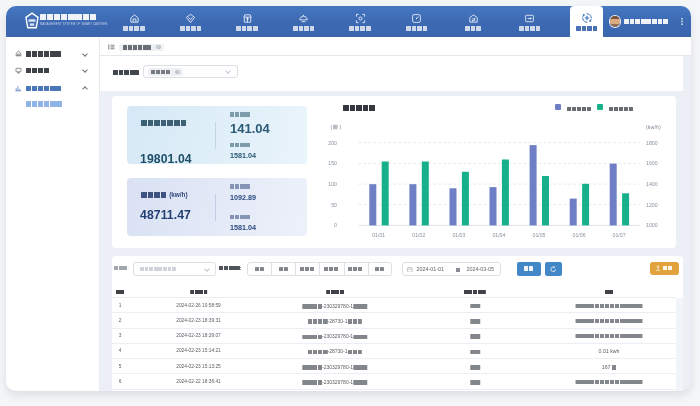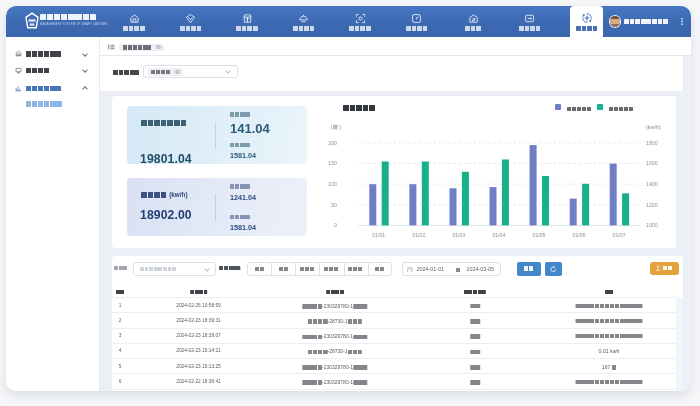--- a/index.html
+++ b/index.html
@@ -151,24 +151,24 @@
     <div class="a" style="left:14px;top:13.5px;color:#31566c"><span class="z c65 b" style="width:46.2px"></span></div>
     <div class="a num" style="left:13px;top:47px;color:#1e4e68">19801.04</div>
     <div class="a" style="left:88px;top:16px;width:1px;height:27px;background:#b3c9d6;opacity:.65"></div>
     <div class="a" style="left:103px;top:5px;color:#5d7f92"><span class="z c5" style="width:20.4px"></span></div>
     <div class="a" style="left:103px;top:15.5px;color:#2a5a74;font-size:13px;font-weight:bold">141.04</div>
     <div class="a" style="left:103px;top:35.5px;color:#5d7f92"><span class="z c5" style="width:20.4px"></span></div>
     <div class="a" style="left:103px;top:46px;color:#2a5a74;font-size:7.2px;font-weight:bold">1581.04</div>
   </div>
   <div class="a stat statB">
     <div class="a" style="left:14px;top:13.5px;color:#32477a"><span class="z c65 b" style="width:26.4px"></span><span style="font-size:6.4px;font-weight:bold;vertical-align:middle">&nbsp;(kw/h)</span></div>
-    <div class="a num" style="left:13px;top:31px;color:#223f72">18902.00</div>
+    <div class="a num" style="left:13px;top:31px;color:#223f72">48711.47</div>
     <div class="a" style="left:88px;top:16px;width:1px;height:27px;background:#b7c1da;opacity:.7"></div>
     <div class="a" style="left:103px;top:5px;color:#66779f"><span class="z c5" style="width:20.4px"></span></div>
-    <div class="a" style="left:103px;top:15.5px;color:#2b4a7e;font-size:7.2px;font-weight:bold">1241.04</div>
+    <div class="a" style="left:103px;top:15.5px;color:#2b4a7e;font-size:7.2px;font-weight:bold">1092.89</div>
     <div class="a" style="left:103px;top:35.5px;color:#66779f"><span class="z c5" style="width:20.4px"></span></div>
     <div class="a" style="left:103px;top:46px;color:#2b4a7e;font-size:7.2px;font-weight:bold">1581.04</div>
   </div>
   <div class="a" style="left:231px;top:8.5px;color:#22272e"><span class="z c65 b" style="width:32.4px"></span></div>
   <div class="a" style="left:442.5px;top:8.2px;width:6.5px;height:5.5px;border-radius:1px;background:#6e7fc5"></div>
   <div class="a" style="left:455px;top:9.3px;color:#383d44"><span class="z c48" style="width:23.9px"></span></div>
   <div class="a" style="left:484.9px;top:8.2px;width:6.5px;height:5.5px;border-radius:1px;background:#17b08a"></div>
   <div class="a" style="left:497.4px;top:9.3px;color:#383d44"><span class="z c48" style="width:23.9px"></span></div>
   <svg class="a" style="left:0;top:0" width="564" height="151" viewBox="0 0 564 151">
     <g stroke="#e4e8ee" stroke-width="1" stroke-dasharray="2.5,2.5">

